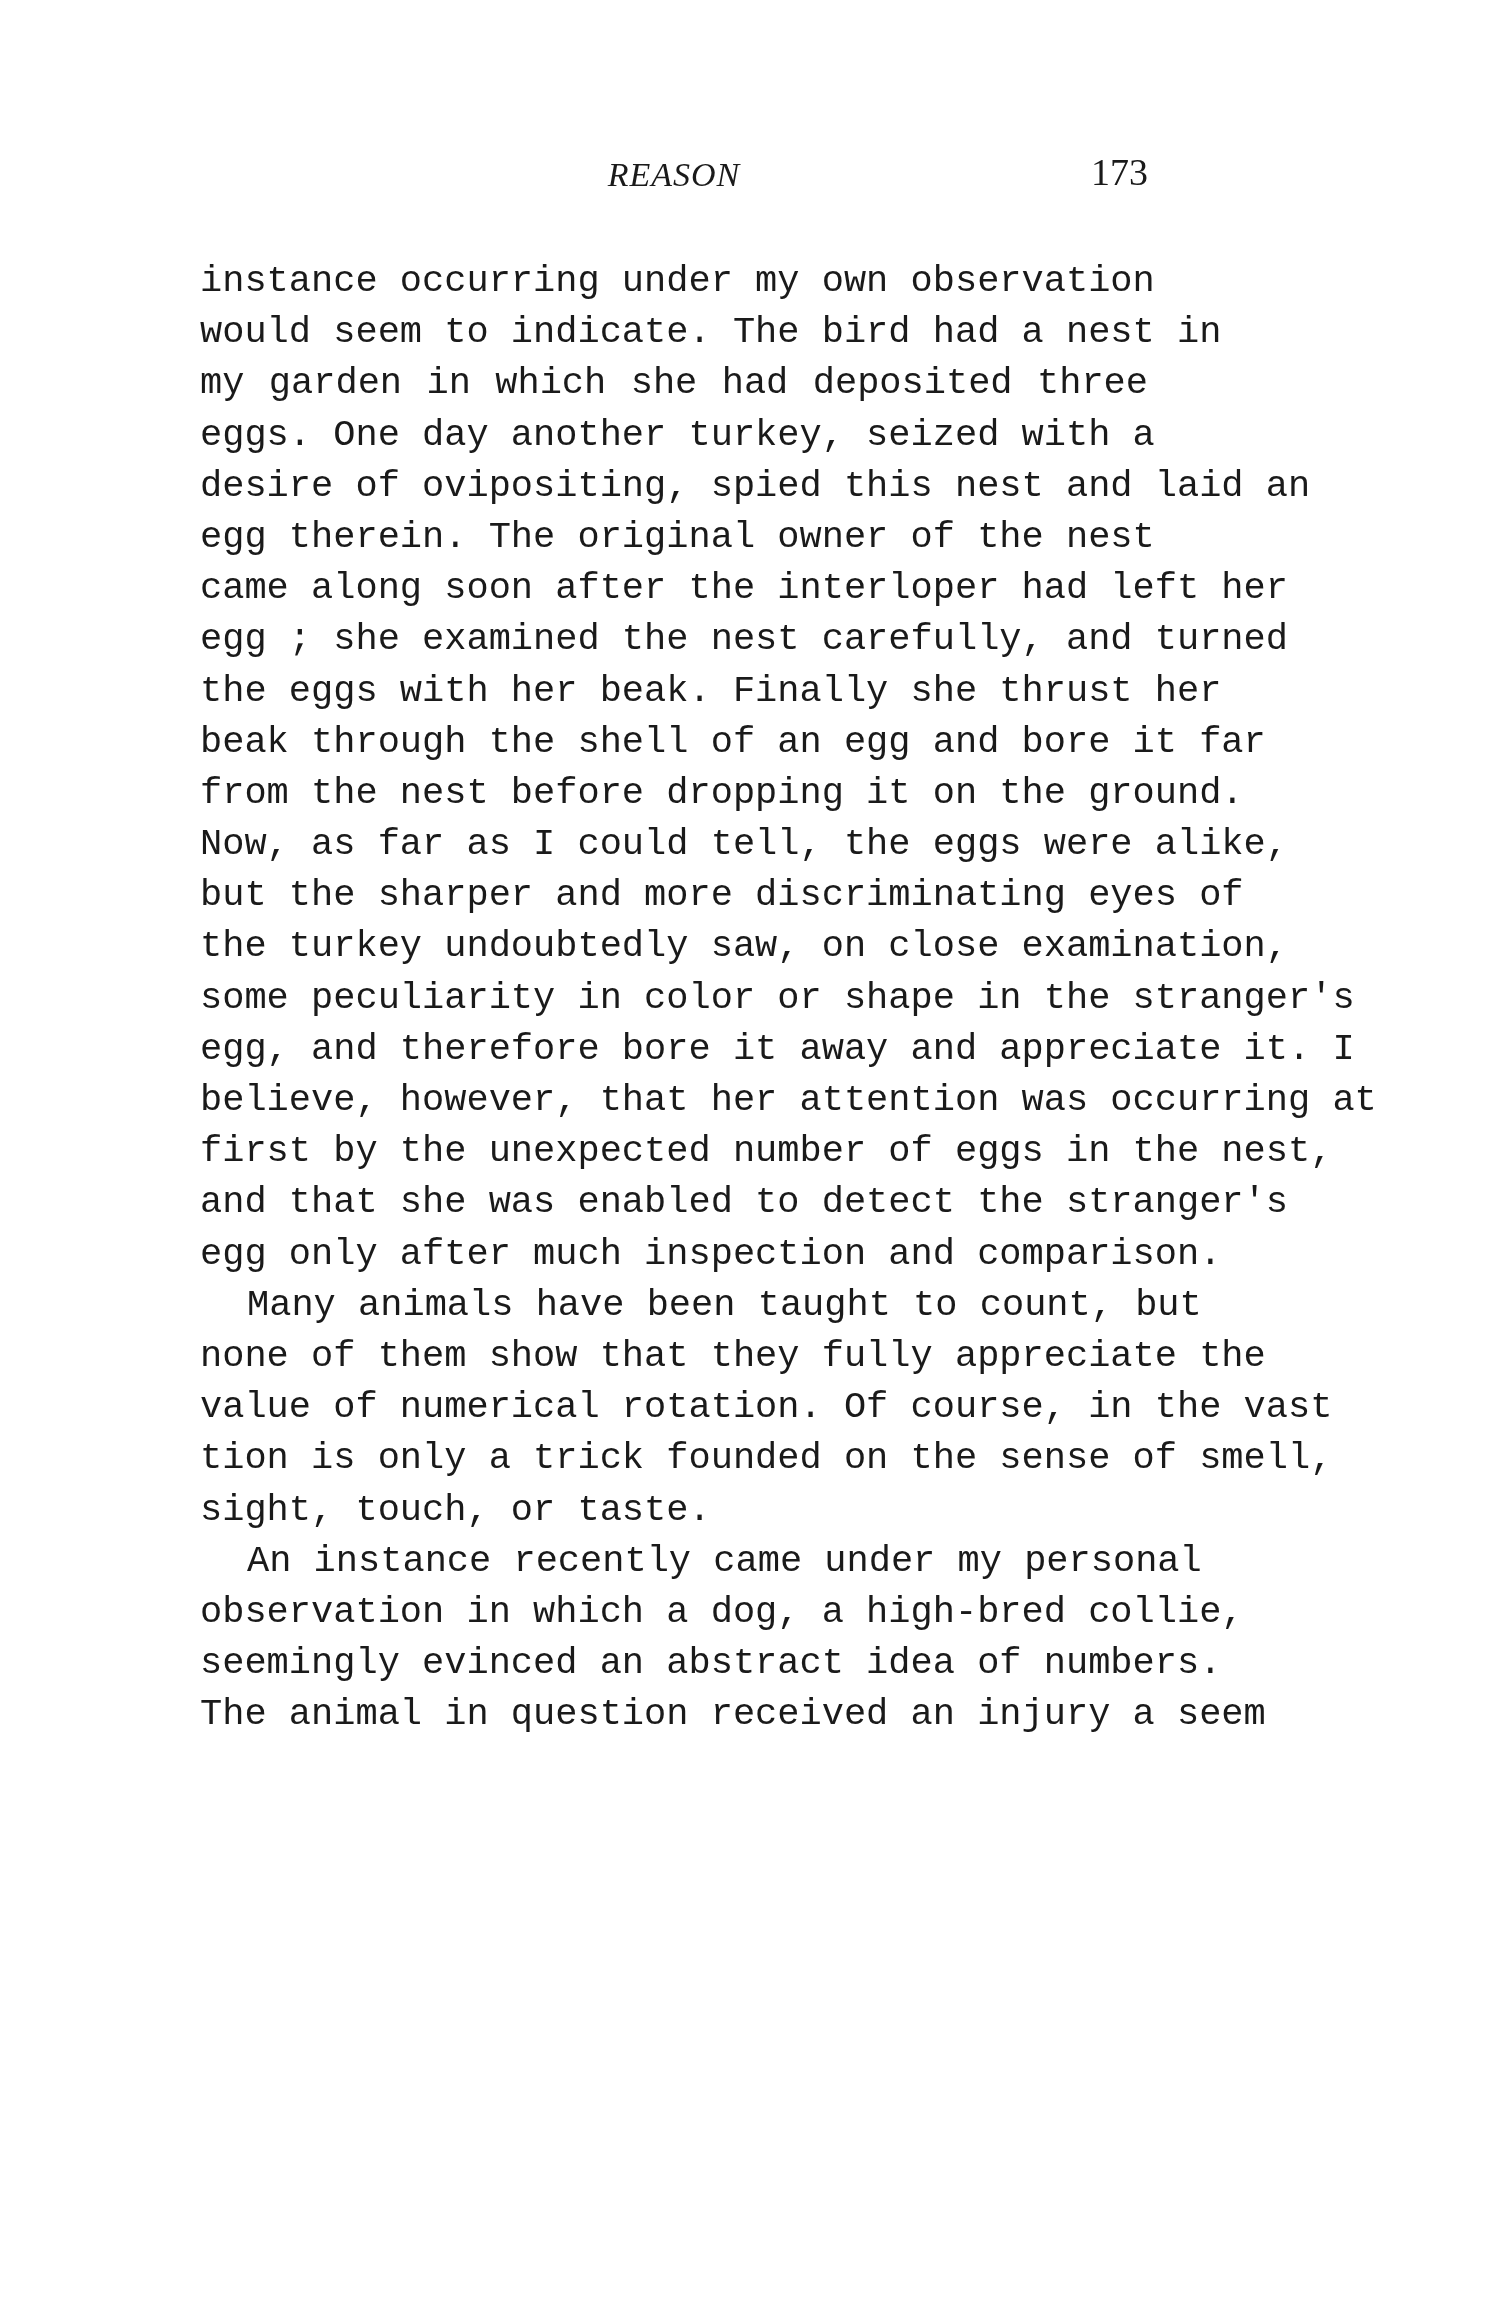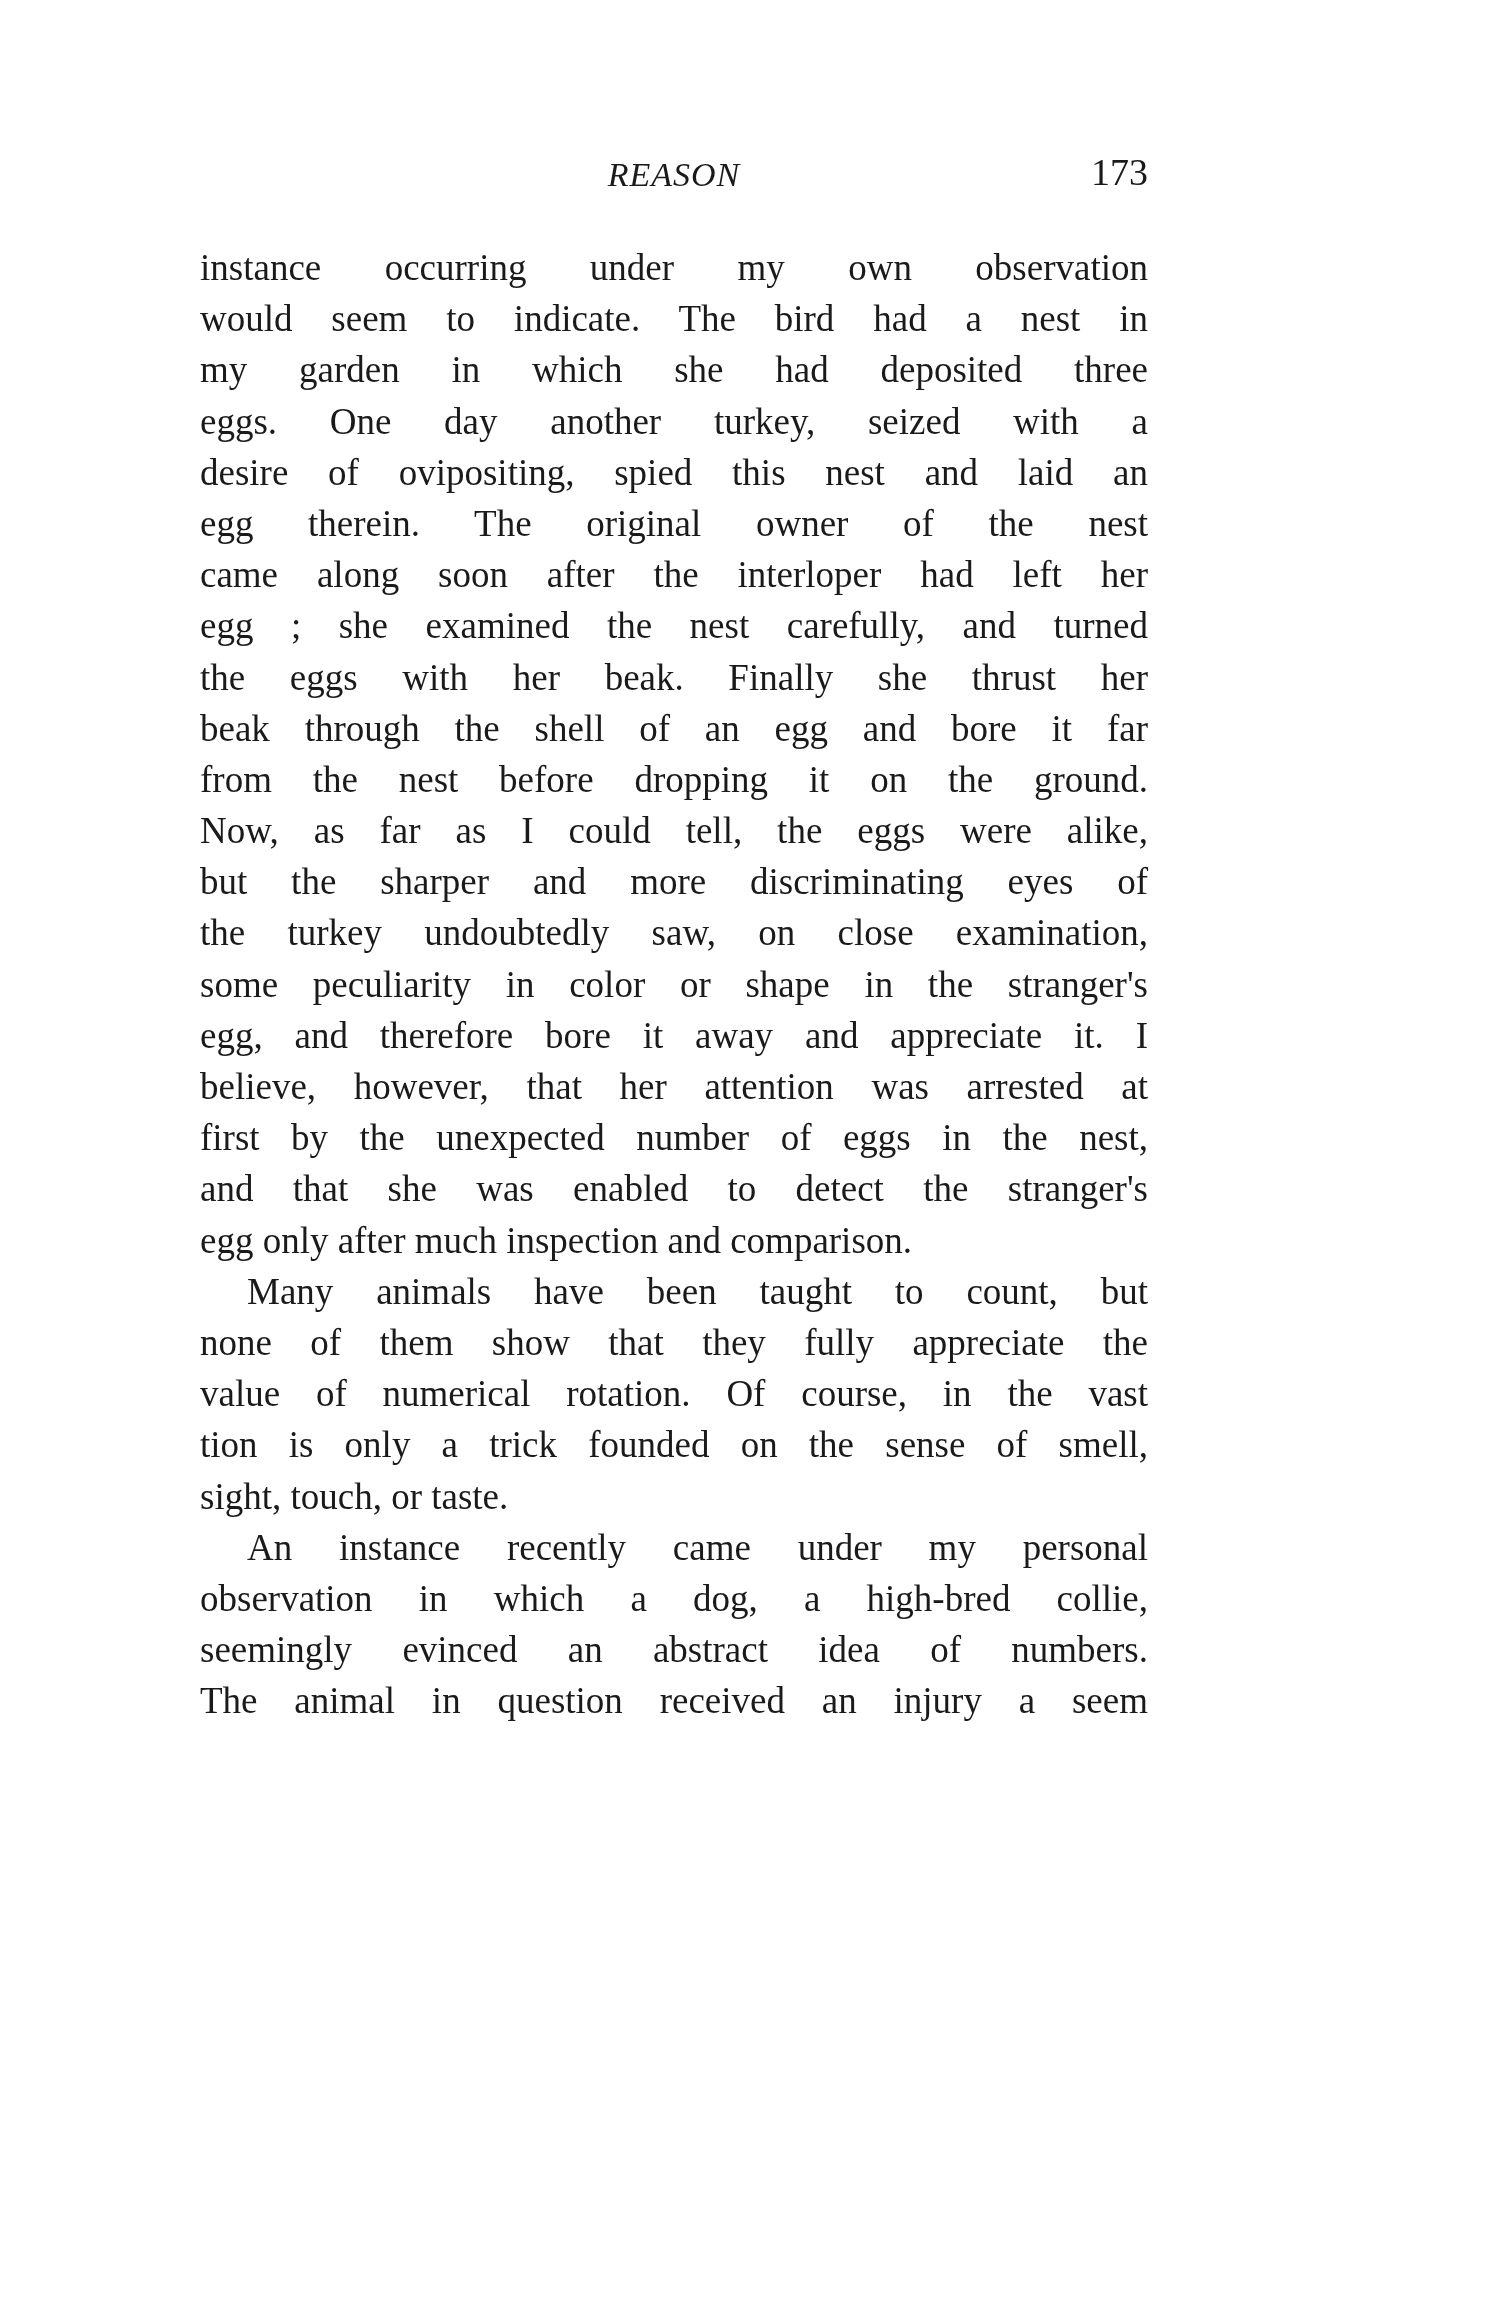--- a/index.html
+++ b/index.html
@@ -2,21 +2,21 @@
 <html><head>
 <meta charset="utf-8">
 <style>
   html, body { margin:0; padding:0; background:#ffffff; }
   body { width:1492px; height:2310px; position:relative; overflow:hidden;
          font-family:"Liberation Serif","DejaVu Serif",serif; color:#1a1a1a; }
   .header { position:absolute; top:150px; left:200px; width:948px; height:50px; }
   .running-title { position:absolute; left:0; right:0; text-align:center;
                    font-style:italic; font-size:34px; letter-spacing:1px; top:6px; }
   .page-number { position:absolute; right:0; top:0; font-size:38px; }
-  .body-text { position:absolute; top:242px; left:200px; width:948px; }
+  .body-text { position:absolute; top:256px; left:200px; width:948px;font-family:Liberation Mono, monospace; }
   .line { font-size:37px; line-height:51.2px; height:51.2px; white-space:nowrap;
           text-align:justify; text-align-last:justify; }
   .line.last { text-align-last:left; }
   .line.indent { padding-left:47px; }
 </style>
 </head>
 <body>
 
 <div class="header">
   <div class="running-title">REASON</div>
@@ -33,21 +33,21 @@
     <div class="line">came along soon after the interloper had left her</div>
     <div class="line">egg ; she examined the nest carefully, and turned</div>
     <div class="line">the eggs with her beak.  Finally she thrust her</div>
     <div class="line">beak through the shell of an egg and bore it far</div>
     <div class="line">from the nest before dropping it on the ground.</div>
     <div class="line">Now, as far as I could tell, the eggs were alike,</div>
     <div class="line">but the sharper and more discriminating eyes of</div>
     <div class="line">the turkey undoubtedly saw, on close examination,</div>
     <div class="line">some peculiarity in color or shape in the stranger's</div>
     <div class="line">egg, and therefore bore it away and appreciate it.  I</div>
-    <div class="line">believe, however, that her attention was arrested at</div>
+    <div class="line">believe, however, that her attention was occurring at</div>
     <div class="line">first by the unexpected number of eggs in the nest,</div>
     <div class="line">and that she was enabled to detect the stranger's</div>
     <div class="line last">egg only after much inspection and comparison.</div>
     <div class="line indent">Many animals have been taught to count, but</div>
     <div class="line">none of them show that they fully appreciate the</div>
     <div class="line">value of numerical rotation.  Of course, in the vast</div>
     <div class="line">tion is only a trick founded on the sense of smell,</div>
     <div class="line last">sight, touch, or taste.</div>
     <div class="line indent">An instance recently came under my personal</div>
     <div class="line">observation in which a dog, a high-bred collie,</div>

